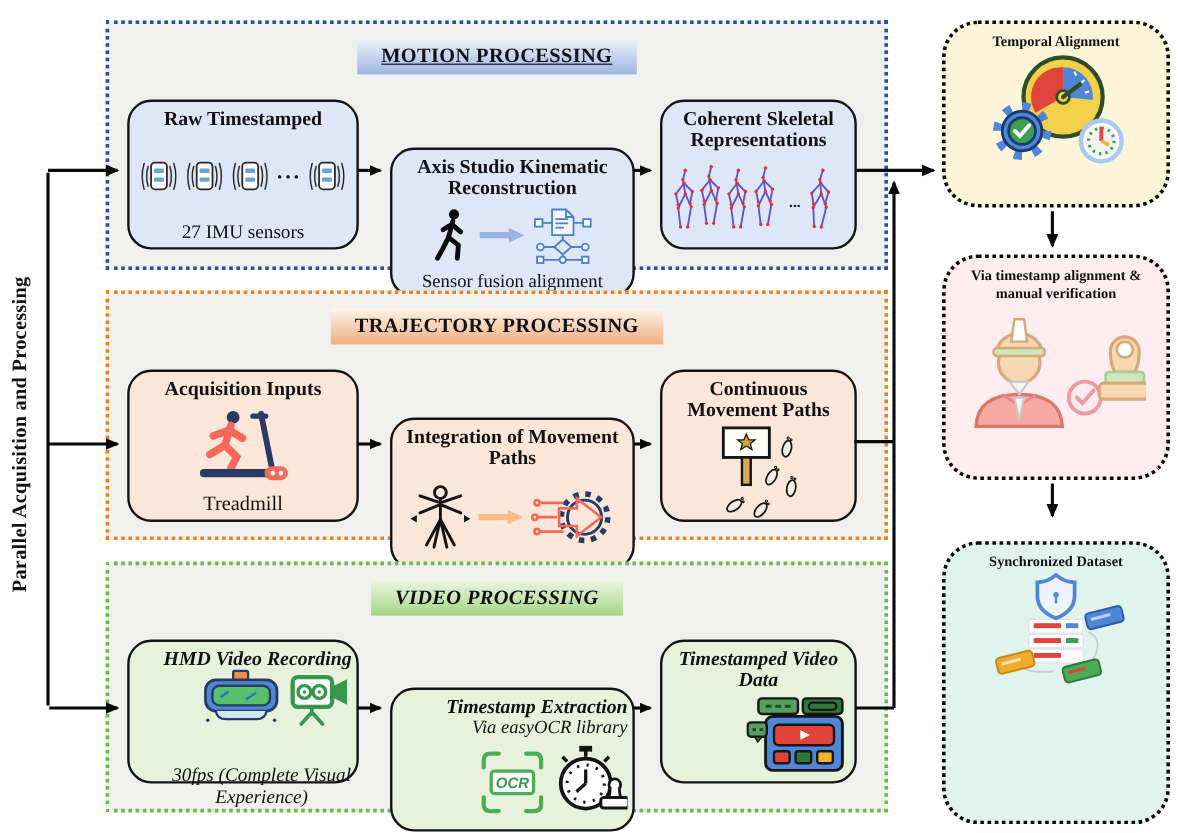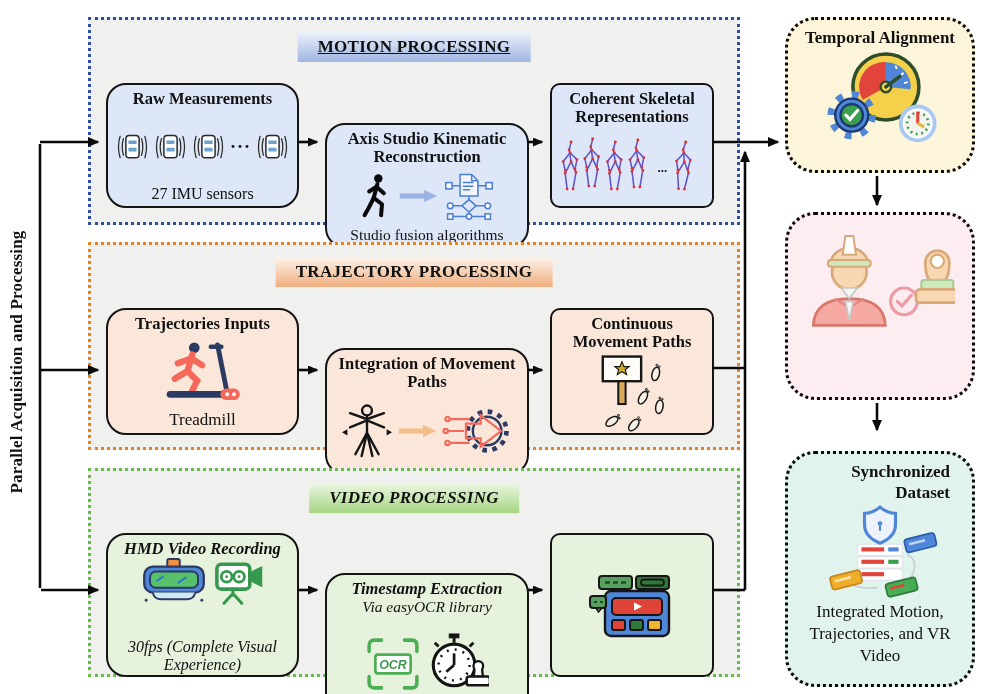--- a/index.html
+++ b/index.html
@@ -27,54 +27,54 @@
   .motion .sec-header{background:linear-gradient(var(--motion-header-from,#edf2fb),var(--motion-header-to,#9fb5e2));text-decoration:underline;}
   .trajectory .sec-header{background:linear-gradient(var(--trajectory-header-from,#fdf4ec),var(--trajectory-header-to,#efae7e));}
   .video .sec-header{background:linear-gradient(var(--video-header-from,#ecf7e2),var(--video-header-to,#a6d583));}
   
   .stage{
     position:absolute;box-sizing:border-box;border:2.5px solid #141414;border-radius:20px;
     display:flex;flex-direction:column;align-items:center;padding:5px 4px 3px;
   }
   .motion .stage{background:var(--motion-box-bg,#dde7f8);top:63px;height:125px;}
   .trajectory .stage{background:var(--trajectory-box-bg,#fbe7da);top:63px;height:127px;}
-  .video .stage{background:var(--video-box-bg,#e6f2dc);top:62px;height:144px;}
+  .video .stage{background:var(--video-box-bg,#e6f2dc);top:62px;height:120px;align-items:flex-end;}
   .stage.b1{left:15px;width:193px;}
   .stage.b2{left:234px;width:204px;margin-top:40px;}
-  .stage.b3{left:459px;width:164px;border-radius:10px;}
+  .stage.b3{left:459px;width:164px;}
   .stage-title{font-weight:bold;font-size:16.5px;line-height:1.12;text-align:center;}
   .stage-caption{font-size:15.5px;line-height:1.1;text-align:center;}
   .icon-row{display:flex;align-items:center;justify-content:center;gap:5px;flex:1;}
   .dots{font-weight:bold;font-size:18px;letter-spacing:1px;line-height:1;}
   
   .rbox{
     position:absolute;left:785px;width:190px;box-sizing:border-box;
     border:3.5px dotted #0a0a0a;border-radius:30px;
     display:flex;flex-direction:column;align-items:center;padding:7px 8px 4px;
   }
-  .rbox .rtitle{font-weight:bold;font-size:17px;line-height:1.25;text-align:right;}
+  .rbox .rtitle{font-weight:bold;font-size:12px;line-height:1.25;text-align:center;}
   .rbox .rcaption{font-size:17px;line-height:1.3;text-align:center;}
   .rbox.temporal{top:17px;height:156px;background:var(--temporal-bg,#fcf5d9);}
   .rbox.verification{top:212px;height:188px;background:var(--verification-bg,#fdedf1);}
   .rbox.dataset{top:437px;height:236px;background:var(--dataset-bg,#e1f3ed);margin-top:14px;}
   
   .wires{position:absolute;left:0;top:0;width:993px;height:694px;pointer-events:none;}
 </style>
 </head>
 <body>
 
 <div class="canvas">
 
   <div class="left-label">Parallel Acquisition and Processing</div>
 
   <div class="section motion">
     <div class="sec-header">MOTION PROCESSING</div>
 
     <div class="stage b1">
-      <div class="stage-title">Raw Measurements</div>
+      <div class="stage-title">Raw Timestamped</div>
       <div class="icon-row">
         <svg viewBox="0 0 40 36" width="33" height="30">
             <g stroke="#2a2a2a" fill="none" stroke-width="1.5" stroke-linecap="round">
               <path d="M9 8 Q6 18 9 28"></path>
               <path d="M5 5 Q1 18 5 31"></path>
               <path d="M31 8 Q34 18 31 28"></path>
               <path d="M35 5 Q39 18 35 31"></path>
             </g>
             <rect x="12" y="4" width="16" height="27" rx="4" fill="#fdfdfd" stroke="#2a2a2a" stroke-width="1.8"></rect>
             <rect x="15" y="10" width="10" height="4.5" rx="1" fill="#6aa3cf"></rect>
@@ -148,21 +148,21 @@
               <circle cx="8" cy="39" r="3.2" fill="#fff"></circle>
               <circle cx="50" cy="39" r="3.2" fill="#fff"></circle>
               <path d="M11 39 h10 M37 39 h10"></path>
               <circle cx="29" cy="51" r="3" fill="#fff"></circle>
               <rect x="5" y="48" width="6" height="6" fill="#fff"></rect>
               <rect x="47" y="48" width="6" height="6" fill="#fff"></rect>
               <path d="M11 51 h15 M32 51 h15 M29 46 v2"></path>
             </g>
           </svg>
       </div>
-      <div class="stage-caption">Studio fusion algorithms</div>
+      <div class="stage-caption">Sensor fusion alignment</div>
     </div>
 
     <div class="stage b3">
       <div class="stage-title">Coherent Skeletal Representations</div>
       <div class="icon-row">
         <svg viewBox="0 0 150 58" width="148" height="57">
           <defs>
             <g id="skfig" stroke="#6055cc" stroke-width="1.6" fill="none" stroke-linecap="round">
               <path d="M11 2 L9 10 L11 22"></path>
                 <path d="M10 13 L3 22 L5 31"></path>
@@ -193,21 +193,21 @@
           <use href="#skfig" transform="translate(117,4) rotate(4 11 26)"></use>
         </svg>
       </div>
     </div>
   </div>
 
   <div class="section trajectory">
     <div class="sec-header">TRAJECTORY PROCESSING</div>
 
     <div class="stage b1">
-      <div class="stage-title">Trajectories Inputs</div>
+      <div class="stage-title">Acquisition Inputs</div>
       <div class="icon-row">
         <svg viewBox="0 0 84 66" width="82" height="64">
             <g fill="none" stroke-linecap="round">
               <circle cx="33" cy="8" r="5.5" fill="#2b3a63"></circle>
               <g stroke="#f4695a" stroke-width="6.5">
                 <path d="M31 15 L26 32"></path>
                 <path d="M30 19 L16 24"></path>
                 <path d="M30 19 L41 26"></path>
                 <path d="M26 32 L13 40"></path>
                 <path d="M26 32 L36 42 L31 52"></path>
@@ -336,20 +336,21 @@
               <path d="M30 33 L22 40" stroke-width="2.8"></path>
               <circle cx="55" cy="34" r="5" stroke-width="2.4" fill="#fff"></circle>
               <path d="M51 37 q0 6 -1.5 8 h11 q-1.5 -2 -1.5 -8" stroke-width="2.4" fill="#fff"></path>
               <rect x="43" y="45" width="24" height="9" rx="2.5" stroke-width="2.6" fill="#fff"></rect>
             </g>
           </svg>
       </div>
     </div>
 
     <div class="stage b3">
+      <div class="stage-title">Timestamped Video Data</div>
       <div class="icon-row">
         <svg viewBox="0 0 86 64" width="86" height="64">
             <rect x="10" y="2" width="33" height="13" rx="3" fill="#57a05f" stroke="#161616" stroke-width="2"></rect>
             <path d="M16 8.5 h5 M24 8.5 h5 M32 8.5 h5" stroke="#1d4d24" stroke-width="2.4" fill="none"></path>
             <rect x="47" y="2" width="33" height="13" rx="3" fill="#2f7a3a" stroke="#161616" stroke-width="2"></rect>
             <rect x="52" y="5.5" width="23" height="6" rx="3" fill="#2f7a3a" stroke="#161616" stroke-width="1.8"></rect>
             <rect x="16" y="17" width="64" height="45" rx="6" fill="#4f86d8" stroke="#161616" stroke-width="2.4"></rect>
             <rect x="23" y="24" width="50" height="17" rx="4" fill="#e04438" stroke="#161616" stroke-width="2"></rect>
             <path d="M45 28.5 l8 4 -8 4 z" fill="#fff"></path>
             <rect x="23" y="46" width="13" height="10" rx="2" fill="#e04438" stroke="#161616" stroke-width="2"></rect>
@@ -378,20 +379,21 @@
         <path d="M21 57 l3.5 3.5 6.5 -7.5" stroke="#fff" stroke-width="2.8" fill="none" stroke-linecap="round"></path>
         <circle cx="82" cy="64" r="16" fill="#a9c9f2"></circle>
         <circle cx="82" cy="64" r="12" fill="#f2f2ee" stroke="#fff" stroke-width="1.5"></circle>
         <circle cx="82" cy="64" r="9" fill="none" stroke="#3aa04e" stroke-width="2.2" stroke-dasharray="1.6 3.1"></circle>
         <path d="M82 64 V54" stroke="#e0443a" stroke-width="2.6"></path>
         <path d="M82 64 l5.5 3" stroke="#e8b73a" stroke-width="2.6"></path>
       </svg>
   </div>
 
   <div class="rbox verification">
+    <div class="rtitle">Via timestamp alignment &amp; manual verification</div>
     <svg viewBox="0 0 112 78" width="150" height="104" style="margin-top:2px;">
         <path d="M6 76 q1 -20 27 -20 q26 0 27 20 z" fill="#f5a9a2" stroke="#d87868" stroke-width="2"></path>
         <path d="M22 56 l11 7 11 -7" stroke="#e08888" fill="none" stroke-width="1.6"></path>
         <path d="M30 58 l3 14 3 -14 z" fill="#f4f4f4" stroke="#c8c8c8" stroke-width="1.3"></path>
         <circle cx="33" cy="36" r="13" fill="#f8d8b2" stroke="#d8a878" stroke-width="2"></circle>
         <path d="M19 30 a14 12 0 0 1 28 0 z" fill="#f8d8b2" stroke="#d8a878" stroke-width="2"></path>
         <rect x="17" y="27" width="32" height="5" rx="2" fill="#cde9bc" stroke="#d8a878" stroke-width="1.5"></rect>
         <path d="M30 9 h6 l2 14 h-10 z" fill="#fff" stroke="#d8a878" stroke-width="1.5"></path>
         <path d="M33 56 l-6 -8 h12 z" fill="#f4f4f4" stroke="#c8c8c8" stroke-width="1.3"></path>
         <circle cx="74" cy="58" r="10" fill="#fdecef" stroke="#ec9aa4" stroke-width="2.4"></circle>
@@ -424,21 +426,20 @@
         </g>
         <g transform="rotate(-14 23 72)">
           <rect x="8" y="66" width="30" height="13" rx="3" fill="#f0ad2a" stroke="#c8871c" stroke-width="1.6"></rect>
           <rect x="12" y="70" width="16" height="2.5" fill="#fbe3ad"></rect>
         </g>
         <g transform="rotate(-14 77 80)">
           <rect x="62" y="73" width="30" height="13" rx="3" fill="#49ad55" stroke="#2f7a3a" stroke-width="1.6"></rect>
           <rect x="66" y="77" width="14" height="2.5" fill="#e0443a"></rect>
         </g>
       </svg>
-    <div class="rcaption">Integrated Motion, Trajectories, and VR Video</div>
   </div>
 
   <svg class="wires" viewBox="0 0 993 694">
     <defs>
       <marker id="ah" markerUnits="userSpaceOnUse" markerWidth="13" markerHeight="12" refX="10" refY="5" orient="auto">
         <path d="M0 0 L11.5 5 L0 10 z" fill="#0a0a0a"></path>
       </marker>
       <marker id="ahs" markerUnits="userSpaceOnUse" markerWidth="12" markerHeight="11" refX="9" refY="4.5" orient="auto">
         <path d="M0 0 L10.5 4.5 L0 9 z" fill="#0a0a0a"></path>
       </marker>

